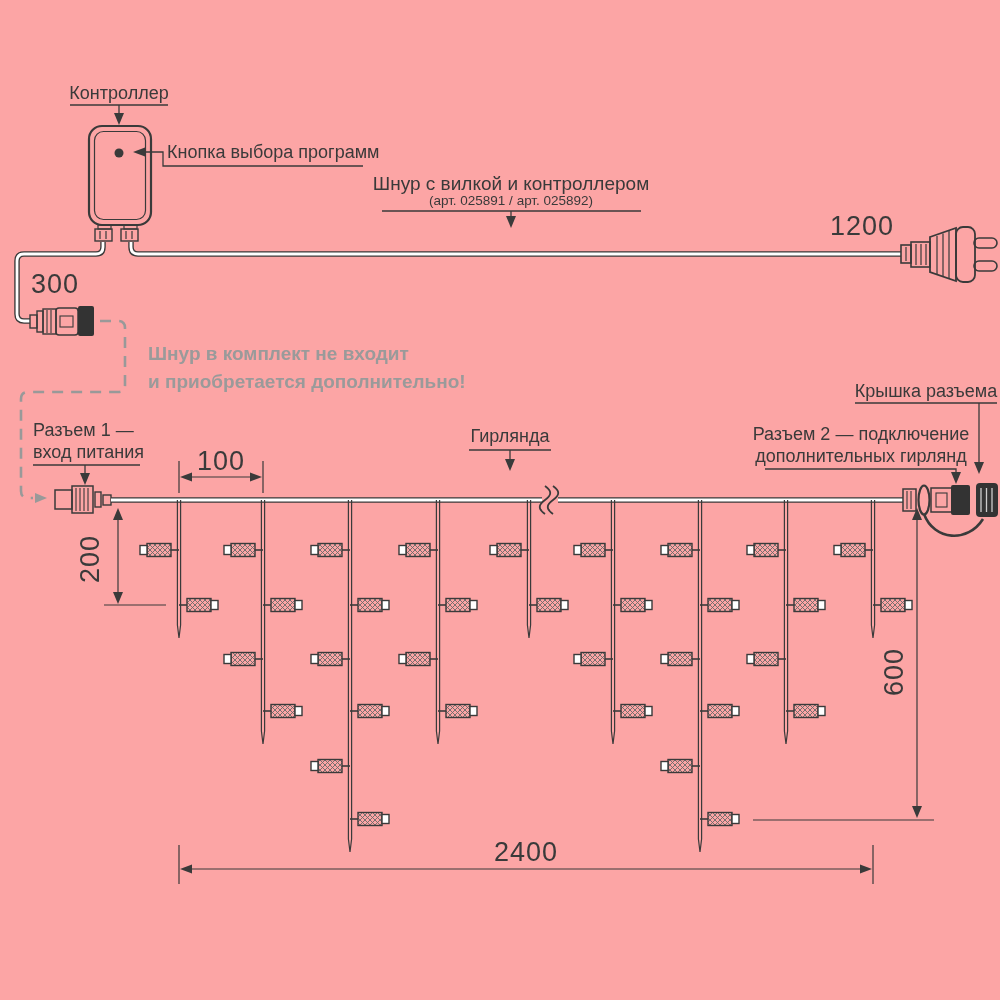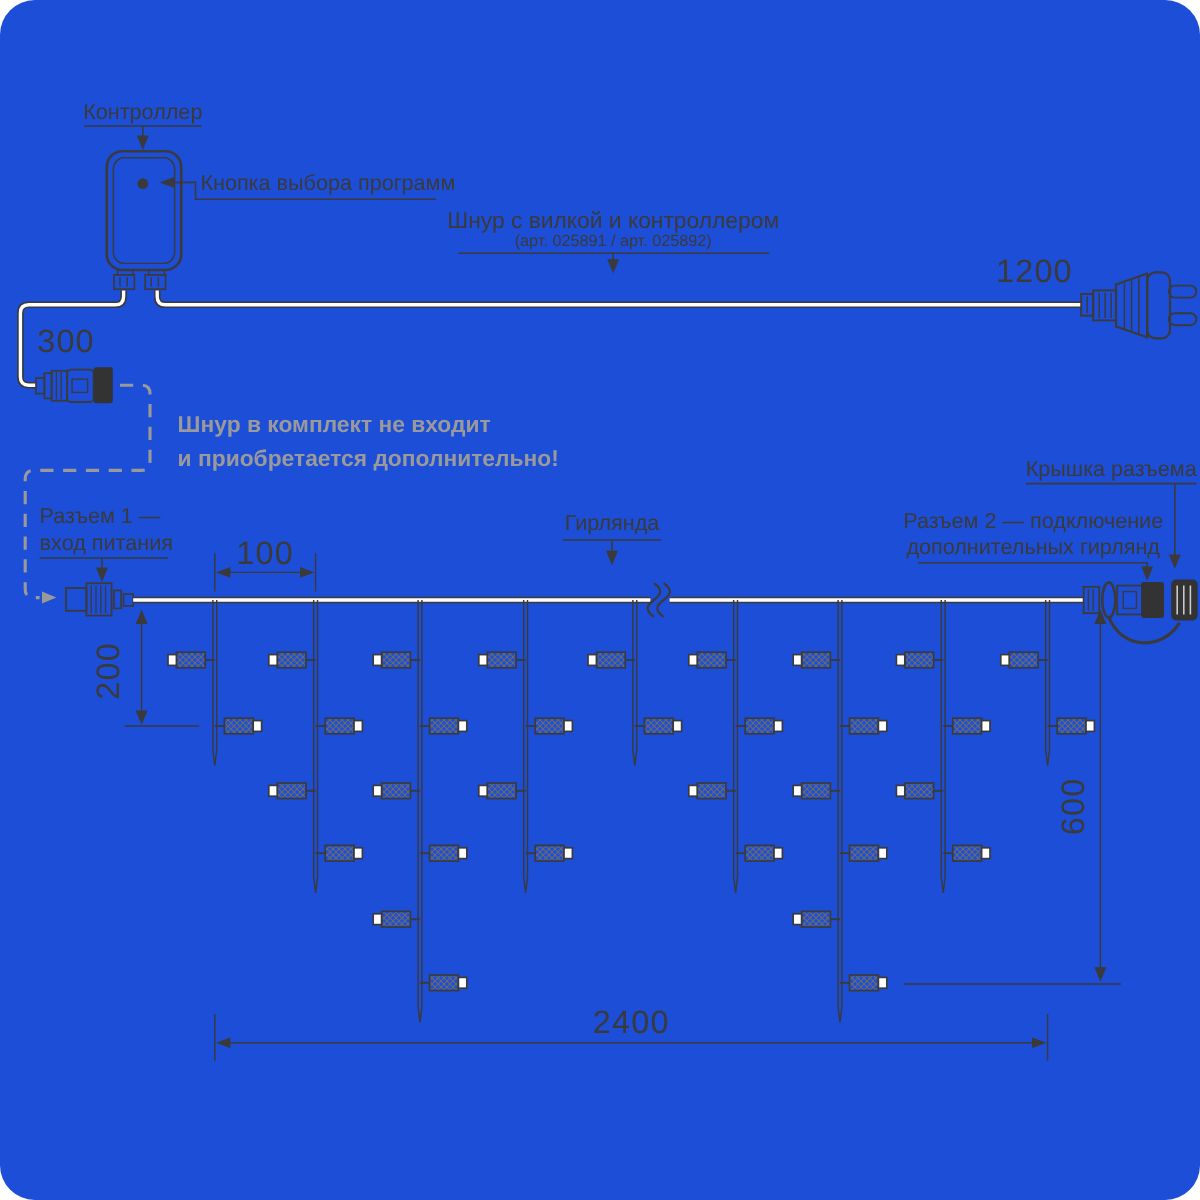--- a/index.html
+++ b/index.html
@@ -1,16 +1,16 @@
 <!DOCTYPE html>
 <html><head>
 <meta charset="utf-8">
 <style>
   html,body{margin:0;padding:0;background:#fff;}
-  .stage{width:1000px;height:1000px;position:relative;background:#1d4ed8;border-radius:29px;}
+  .stage{width:1000px;height:1000px;position:relative;background:#fca5a5;}
   svg{display:block;}
   text{font-family:"Liberation Sans","DejaVu Sans",sans-serif;fill:#3a3a3a;}
   .lbl{font-size:18px;}
   .lbl-title{font-size:19px;}
   .lbl-sku{font-size:13.5px;}
   .dim{font-size:27px;letter-spacing:1px;}
   .note{font-size:19px;font-weight:bold;fill:#9a9a9a;}
   .stroke{stroke:#3a3a3a;fill:none;}
 </style>
 </head>

